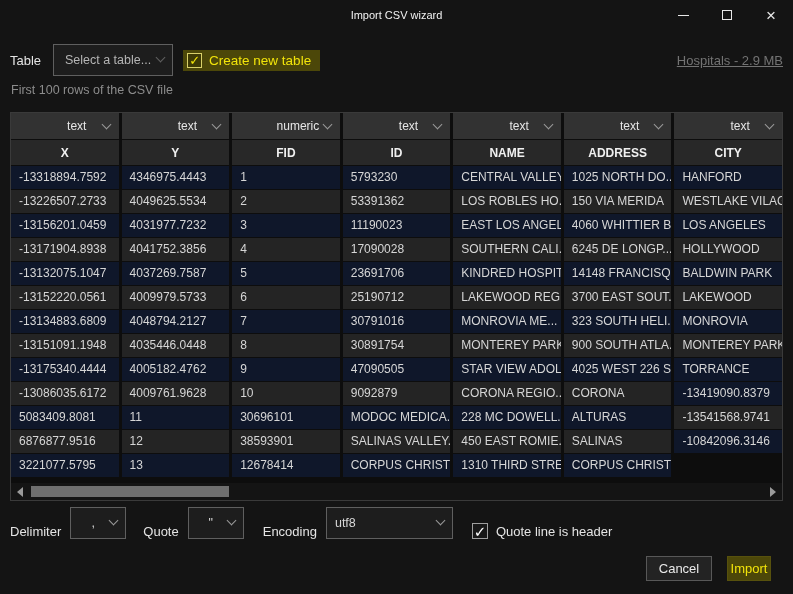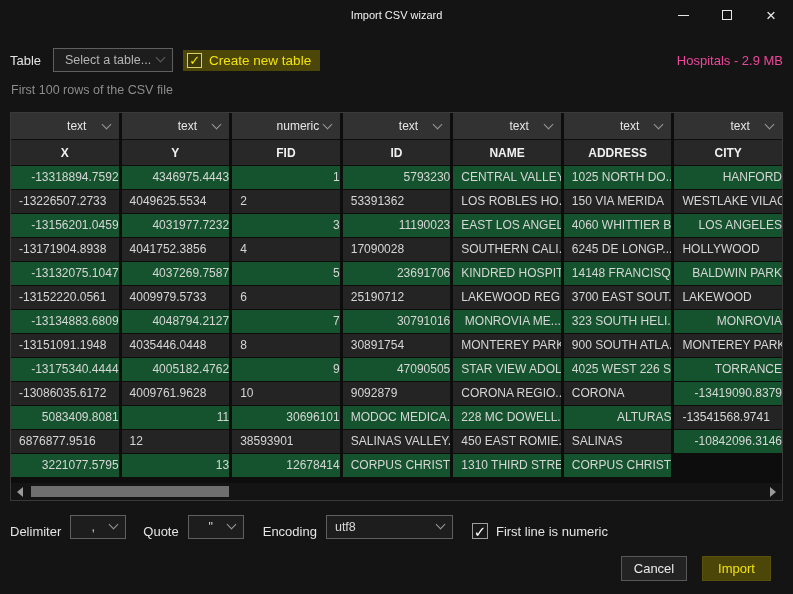--- a/index.html
+++ b/index.html
@@ -21,51 +21,51 @@
   .win-title{position:absolute;left:0;right:0;top:0;height:30px;line-height:30px;
     text-align:center;font-size:11px;color:#f2f2f2;}
   .win-controls{position:absolute;right:0;top:0;height:30px;display:flex;}
   .win-btn{width:44px;height:30px;display:flex;align-items:center;justify-content:center;cursor:default;}
   .ico-min{width:11px;height:1px;background:#e8e8e8;}
   .ico-max{width:10px;height:10px;border:1px solid #e8e8e8;}
   .ico-close{font-size:17px;color:#e8e8e8;line-height:1;}
   
   .toolbar{position:absolute;top:47px;left:10px;right:10px;height:26px;display:flex;align-items:center;}
   .lbl{font-size:13px;color:#e4e4e4;}
-  .select{background:#1d1d1d;border:1px solid #5f5f5f;height:24px;display:flex;
+  .select{background:#1d1d1d;border:1px solid #5f5f5f;height:32px;display:flex;
     align-items:center;position:relative;font-size:12.5px;color:#d8d8d8;cursor:default;}
   .select .val{flex:1;text-align:center;padding:0 18px 0 8px;white-space:nowrap;overflow:hidden;}
   .select .val.left{text-align:left;padding-left:8px;}
   .chev{width:7px;height:7px;border-right:1.6px solid #9a9a9a;border-bottom:1.6px solid #9a9a9a;
     transform:rotate(45deg);display:inline-block;margin-top:-4px;}
   .chev.dim{border-color:#616161;}
   .select .chev{position:absolute;right:8px;top:50%;margin-top:-6px;}
   .table-select{width:120px;margin-left:12px;}
   .table-select .val{color:#b5b5b5;}
   .newtable{display:flex;align-items:center;background:var(--olive);margin-left:10px;
     padding:3px 9px 3px 4px;cursor:default;}
   .cb{width:15px;height:15px;border:1px solid #d9d06a;background:#3e3a05;display:flex;
     align-items:center;justify-content:center;font-size:13px;line-height:1;color:var(--yellow);}
   .newtable .txt{margin-left:7px;font-size:13.5px;color:var(--yellow);}
-  .fileinfo{margin-left:auto;font-size:13px;color:#ec4899;}
+  .fileinfo{margin-left:auto;font-size:13px;color:#737373;text-decoration:underline;}
   
   .caption{position:absolute;top:83px;left:11px;font-size:12.5px;color:#8c8c8c;}
   
   .gridwrap{position:absolute;top:112px;left:10px;width:773px;height:389px;
     border:1px solid #3a3a3a;background:#0d0d0d;display:flex;flex-direction:column;}
   .grid{display:grid;grid-template-columns:repeat(7,1fr);
     grid-template-rows:26px 25px repeat(13,23px);gap:1px 3px;background:#0d0d0d;}
   .tcell{background:#323232;display:flex;align-items:center;justify-content:center;
     position:relative;font-size:12px;color:#e6e6e6;cursor:default;padding-left:24px;}
   .tcell .chev{position:absolute;right:9px;top:50%;margin-top:-5px;}
   .hcell{background:#282828;display:flex;align-items:center;justify-content:center;
     font-size:12px;font-weight:700;color:#f0f0f0;}
   .cell{font-size:12px;color:#d6d6d6;line-height:23px;padding-left:8px;
     white-space:nowrap;overflow:hidden;}
-  .cell.odd{background:#14532d;text-align:right;}
+  .cell.odd{background:#0f172a;}
   .cell.even{background:#242424;}
   
   .hscroll{margin-top:auto;height:17px;background:#141414;position:relative;
     display:flex;align-items:center;padding:0 6px;}
   .arrL{width:0;height:0;border-top:5px solid transparent;border-bottom:5px solid transparent;
     border-right:6px solid #9a9a9a;}
   .arrR{width:0;height:0;border-top:5px solid transparent;border-bottom:5px solid transparent;
     border-left:6px solid #9a9a9a;margin-left:auto;}
   .thumb{position:absolute;left:20px;top:3px;width:198px;height:11px;background:#6f6f6f;}
   
@@ -76,21 +76,21 @@
   .gap16{width:17px;}
   .gap19{width:19px;}
   .cb-plain{width:16px;height:16px;border:1px solid #9f9f9f;background:#181818;display:flex;
     align-items:center;justify-content:center;font-size:15px;line-height:1;color:#ffffff;
     margin-right:8px;cursor:default;}
   
   .btnbar{position:absolute;top:556px;right:22px;display:flex;gap:15px;}
   .btn{height:25px;font-size:13px;display:flex;align-items:center;justify-content:center;
     cursor:default;font-family:inherit;}
   .btn-cancel{width:66px;background:#232323;border:1px solid #585858;color:#eaeaea;}
-  .btn-import{width:69px;background:var(--olive);border:1px solid #57510d;color:var(--yellow);}
+  .btn-import{width:44px;background:var(--olive);border:1px solid #57510d;color:var(--yellow);}
 </style>
 </head>
 <body>
 
 <div class="titlebar">
   <div class="win-title">Import CSV wizard</div>
   <div class="win-controls">
     <div class="win-btn">
       <span class="ico-min"></span>
     </div>
@@ -270,19 +270,19 @@
   <span class="gap19"></span>
   <span class="lbl">Encoding</span>
   <div class="select sel-enc">
     <span class="val left">utf8</span>
     <span class="chev"></span>
   </div>
   <span class="gap19"></span>
   <span class="cb-plain">
     <span>✓</span>
   </span>
-  <span class="lbl">First line is numeric</span>
+  <span class="lbl">Quote line is header</span>
 </div>
 
 <div class="btnbar">
   <button class="btn btn-cancel">Cancel</button>
   <button class="btn btn-import">Import</button>
 </div>
 
 </body></html>

